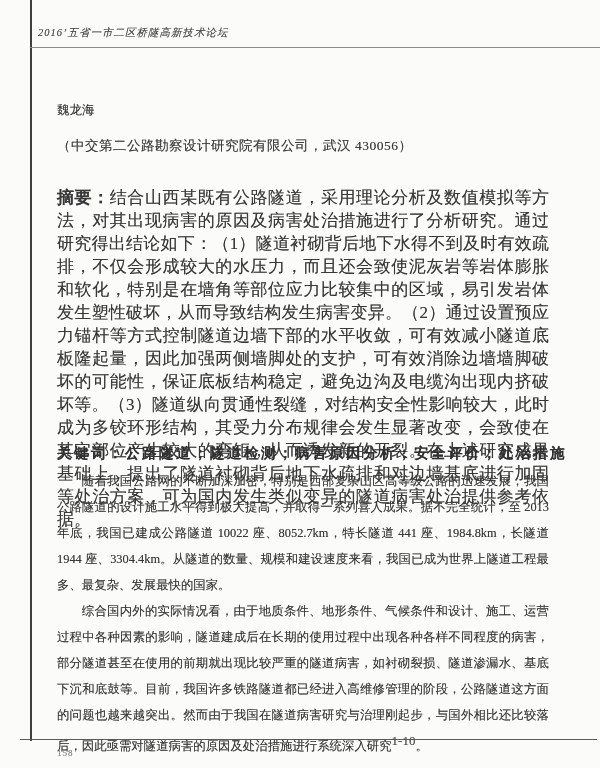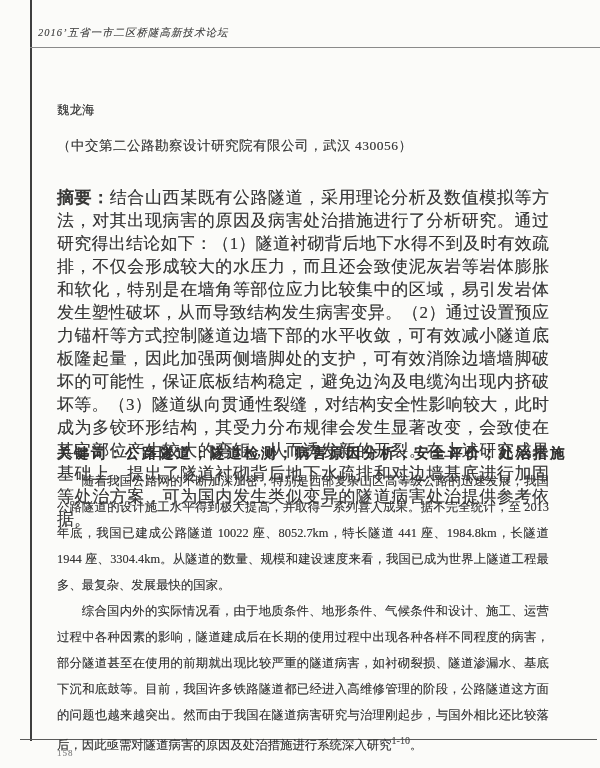--- a/index.html
+++ b/index.html
@@ -49,21 +49,21 @@
   .keywords {
     position:absolute; left:57px; width:500px; top:419px;
     font-size:14.5px; font-weight:bold; letter-spacing:2.5px;
     color:#2f2f2f; white-space:nowrap;margin-top:25px;
   }
   .body-text {
     position:absolute; left:57px; width:492px; top:468px;
     font-size:12.4px; line-height:26px; text-align:justify;
   }
   .body-text p { margin:0; text-indent:2em; }
-  sup.ref { font-size:10px; color:#555; letter-spacing:0; }
+  sup.ref { font-size:13px; color:#555; letter-spacing:0; }
   .page-number {
     position:absolute; left:57px; top:748px;
     font-size:9px; color:#8d8d8d; letter-spacing:1px;
   }
 </style>
 </head>
 <body>
 
 <div class="scan-page">
 

